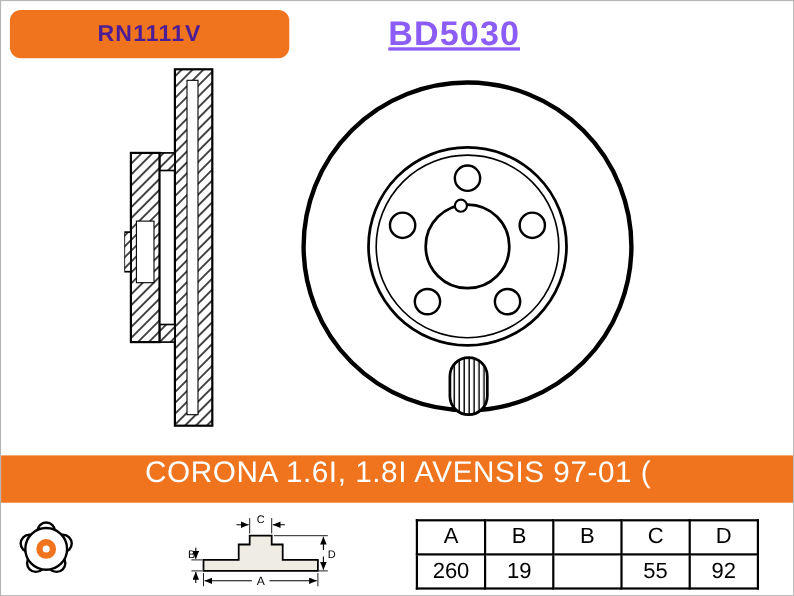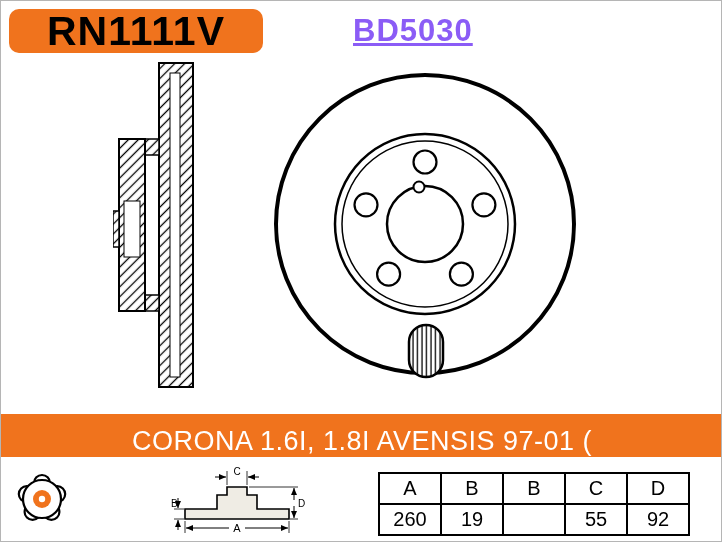--- a/index.html
+++ b/index.html
@@ -4,33 +4,33 @@
 <style>
   :root { --accent:#f0731d; }
   * { box-sizing:border-box; margin:0; padding:0; }
   body { font-family:"Liberation Sans", sans-serif; background:#fff; }
   .page {
     position:relative; width:722px; height:542px; background:#fff;
     border:1px solid #b5b5b5; overflow:hidden;
   }
   .part-badge {
     position:absolute; left:8px; top:8px; width:254px; height:44px;
-    background:var(--accent); border-radius:10px; color:#000000;
+    background:var(--accent); border-radius:10px; color:#4c1d95;
     display:flex; align-items:center; justify-content:center;
-    font-size:41px; font-weight:bold; letter-spacing:1px;
+    font-size:21px; font-weight:bold; letter-spacing:1px;
   }
   .ref-code {
     position:absolute; left:352px; top:12px; font-size:31px; font-weight:bold;
     color:#8b5cf6; letter-spacing:1px;text-decoration:underline;
   }
   .cross-svg { position:absolute; left:112px; top:60px; }
   .front-svg { position:absolute; left:266px; top:60px; }
   .app-banner {
     position:absolute; left:0; top:413px; width:722px; height:43px;
-    background:var(--accent); color:#fff; display:flex; align-items:flex-end;
+    background:var(--accent); color:#fff; display:flex; align-items:flex-start;
     justify-content:center; font-size:27px; letter-spacing:0.5px;
   }
   .hub-icon { position:absolute; left:12px; top:470px; }
   .bolt-count {
     position:absolute; left:84px; top:470px; height:58px; display:flex;
     align-items:center; font-size:23px; font-weight:bold; color:#000;
   }
   .dim-svg { position:absolute; left:170px; top:466px; }
   .dim-table {
     position:absolute; left:377px; top:471px; border-collapse:collapse;

